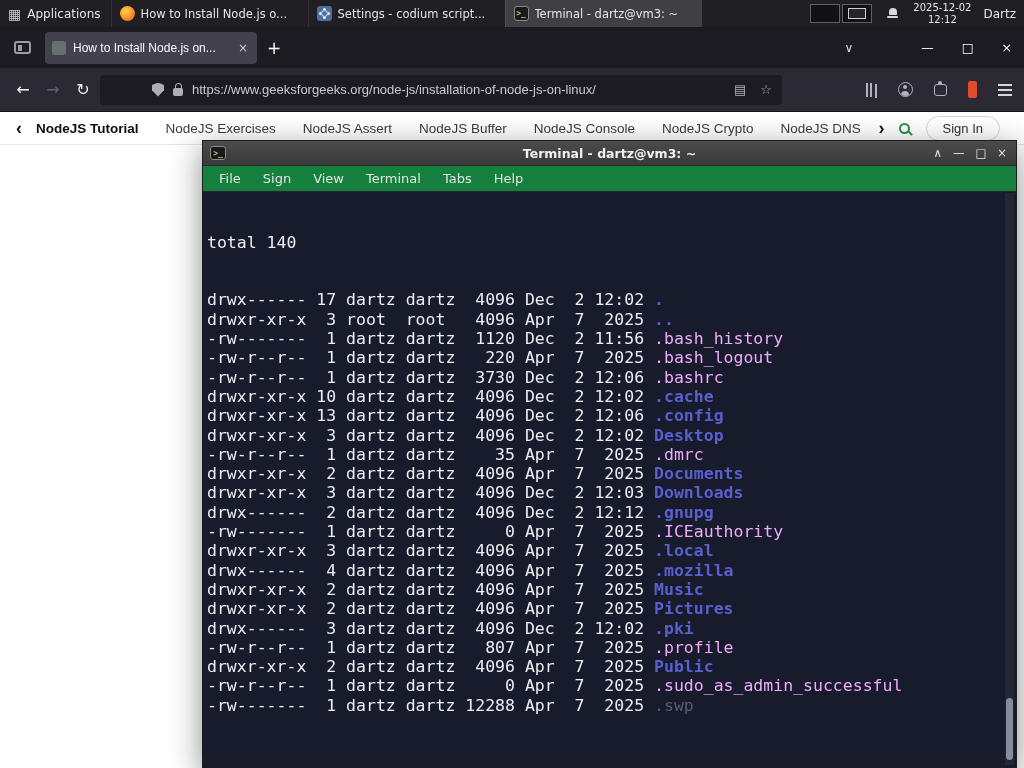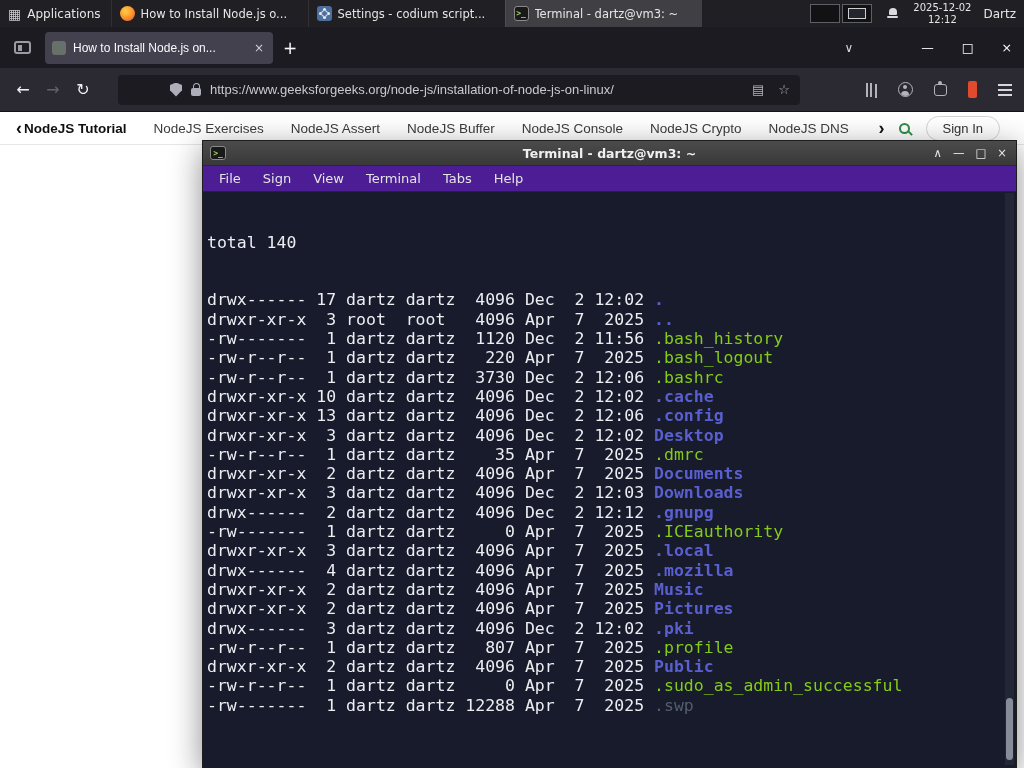--- a/index.html
+++ b/index.html
@@ -35,37 +35,37 @@
   .bellico::after { content:""; position:absolute; left:1px; top:8.5px; width:11px; height:2px;
                     background:#d9d9de; border-radius:1px; }
   .clock { text-align:center; font-size:10px; line-height:11.5px; margin-right:12px; }
   .panel-user { font-size:12px; margin-right:8px; }
 
   
   .tabbar { position:absolute; left:0; top:27px; width:1024px; height:41px; background:#1c1b22;
             display:flex; align-items:center; }
   .fview { width:17px; height:13px; border:2px solid #9b9ba5; border-radius:3px; position:relative; margin:0 14px 0 14px; }
   .fview::before { content:""; position:absolute; left:1.5px; top:1.5px; bottom:1.5px; width:4px; background:#9b9ba5; }
-  .tab { width:228px; height:32px; background:#42414d; border-radius:4px; display:flex; align-items:center;
+  .tab { width:212px; height:32px; background:#42414d; border-radius:4px; display:flex; align-items:center;
          gap:7px; padding:0 7px; color:#fbfbfe; }
   .favicon { width:14px; height:14px; border-radius:3px; background:#68706a; flex:0 0 14px; }
   .tab-title { flex:1; font-size:12px; font-family:"Liberation Sans", sans-serif; white-space:nowrap; overflow:hidden; }
   .tab-close { font-size:12px; color:#cfcfd8; padding:0 2px; }
   .newtab { color:#fbfbfe; font-size:17px; margin-left:10px; }
   .tabbar-right { margin-left:auto; display:flex; align-items:center; gap:28px; padding-right:12px; color:#fbfbfe; }
   .tab-list-btn { font-size:12px; color:#d7d7de; margin-right:40px; }
   .winctl { font-size:12.5px; color:#fbfbfe; }
 
   
   .navbar { position:absolute; left:0; top:68px; width:1024px; height:44px; background:#2b2a33;
             display:flex; align-items:center; border-bottom:1px solid #141318; }
   .navbtn { width:30px; text-align:center; font-size:16px; color:#eef0f2; }
   .navbtn.disabled { color:#62626d; }
   .navbtn.back { margin-left:8px; }
-  .urlbar { margin-left:20px; width:682px; height:30px; background:#1c1b22; border-radius:4px;
+  .urlbar { margin-left:2px; width:682px; height:30px; background:#1c1b22; border-radius:4px;
             display:flex; align-items:center; padding:0 10px; gap:9px; }
   .shieldico { width:12px; height:14px; background:#aeaeb9; margin-left:42px;
                clip-path:polygon(50% 0,100% 18%,100% 55%,50% 100%,0 55%,0 18%); }
   .lockico { position:relative; width:10px; height:8px; background:#aeaeb9; border-radius:2px; margin-top:5px; }
   .lockico::before { content:""; position:absolute; left:1.5px; top:-5px; width:5px; height:6px;
                      border:1.5px solid #aeaeb9; border-bottom:none; border-radius:5px 5px 0 0; }
   .url-text { flex:1; font-family:"Liberation Sans", sans-serif; font-size:13px; color:#c9c9d2;
               white-space:nowrap; overflow:hidden; }
   .urlbar-right { display:flex; gap:14px; color:#b3b3bd; font-size:13px; }
   .toolbar-right { margin-left:auto; display:flex; align-items:center; gap:21px; padding-right:12px; }
@@ -76,48 +76,48 @@
   .puzzico { position:relative; width:13px; height:12px; border:1.5px solid #b3b3bd; border-radius:3px; }
   .puzzico::before { content:""; position:absolute; top:-4px; left:3px; width:4px; height:4px; border-radius:50%; background:#b3b3bd; }
   .notifbar { width:9px; height:17px; background:#e04b2e; border-radius:2px; }
   .burger { position:relative; width:14px; height:2px; background:#d6d6dd; box-shadow:0 -5px 0 #d6d6dd, 0 5px 0 #d6d6dd; }
 
   
   .sitenav { position:absolute; left:0; top:112px; width:1024px; height:33px; background:#fff;
              border-bottom:1px solid #e6e6e6; display:flex; align-items:center; padding:0 16px;
              font-family:"Liberation Sans", sans-serif; }
   .chev { font-size:18px; font-weight:bold; color:#111; line-height:1; }
-  .navlinks { flex:1; display:flex; align-items:center; gap:27px; margin:0 2px; overflow:hidden;
+  .navlinks { flex:1; display:flex; align-items:center; gap:27px; margin:0 14px; overflow:hidden;
               white-space:nowrap; font-size:13.5px; color:#3c3c3c; }
   .navlink-first { font-weight:bold; color:#0f0f0f; }
   .magico { position:relative; width:11px; height:11px; border:2px solid #2f8d46; border-radius:50%; margin:0 16px 0 14px; }
   .magico::after { content:""; position:absolute; width:6px; height:2px; background:#2f8d46;
                    transform:rotate(45deg); right:-5px; bottom:-2px; }
   .signin { font-size:13px; color:#333; border:1px solid #d4d4d4; border-radius:15px; padding:4px 16px; margin-right:8px; }
   .page-bg { position:absolute; left:0; top:145px; width:1024px; bottom:0; background:#fff; }
 
   
   .termwin { position:absolute; left:202px; top:140px; width:815px; height:628px;
              border:1px solid #1d1d1d; box-shadow:0 8px 30px rgba(0,0,0,0.45); background:#171b2b; }
   .titlebar { position:relative; height:25px; background:linear-gradient(#4b4b4b,#393939);
               display:flex; align-items:center; border-bottom:1px solid #2a2a2a; }
   .term-mini { width:16px; height:14px; margin-left:7px; display:flex; align-items:center; justify-content:center; }
   .title-text { position:absolute; left:0; right:0; text-align:center; font-size:12.5px; font-weight:bold; color:#f0f0f0; }
   .title-ctls { margin-left:auto; display:flex; gap:11px; padding-right:9px; color:#e8e8e8; font-size:11.5px; z-index:1; }
-  .menubar { height:26px; background:#4c1d95; border-bottom:1px solid #26262a; display:flex; align-items:center;
+  .menubar { height:26px; background:#15803d; border-bottom:1px solid #26262a; display:flex; align-items:center;
              padding-left:6px; gap:2px; }
   .tmenu-item { color:#e4e4e4; font-size:13px; padding:3px 10px; }
   .term-content { position:absolute; left:0; right:0; top:51px; bottom:0; background:#171b2b; overflow:hidden;
                   padding:2px 0 0 4px; font-family:"DejaVu Sans Mono", monospace; font-size:16.5px;
                   line-height:19.3px; color:#eceef2; white-space:pre; }
   .tline { height:19.3px; }
   .p-user { color:#7dc540; font-weight:bold; }
   .p-path { color:#eceef2; }
   .fn-dir { color:#5a5fd0; font-weight:bold; }
-  .fn-file { color:#84cc16; }
+  .fn-file { color:#f0abfc; }
   .fn-dim { color:#555e6e; }
   .term-scroll-track { position:absolute; right:2px; top:52px; bottom:2px; width:9px; background:rgba(255,255,255,0.05); }
   .term-scroll-thumb { position:absolute; right:3px; bottom:7px; width:7px; height:62px; background:#878d98; border-radius:4px; }
 </style>
 </head>
 <body>
 
 <div class="screen">
 
   <div class="panel">

